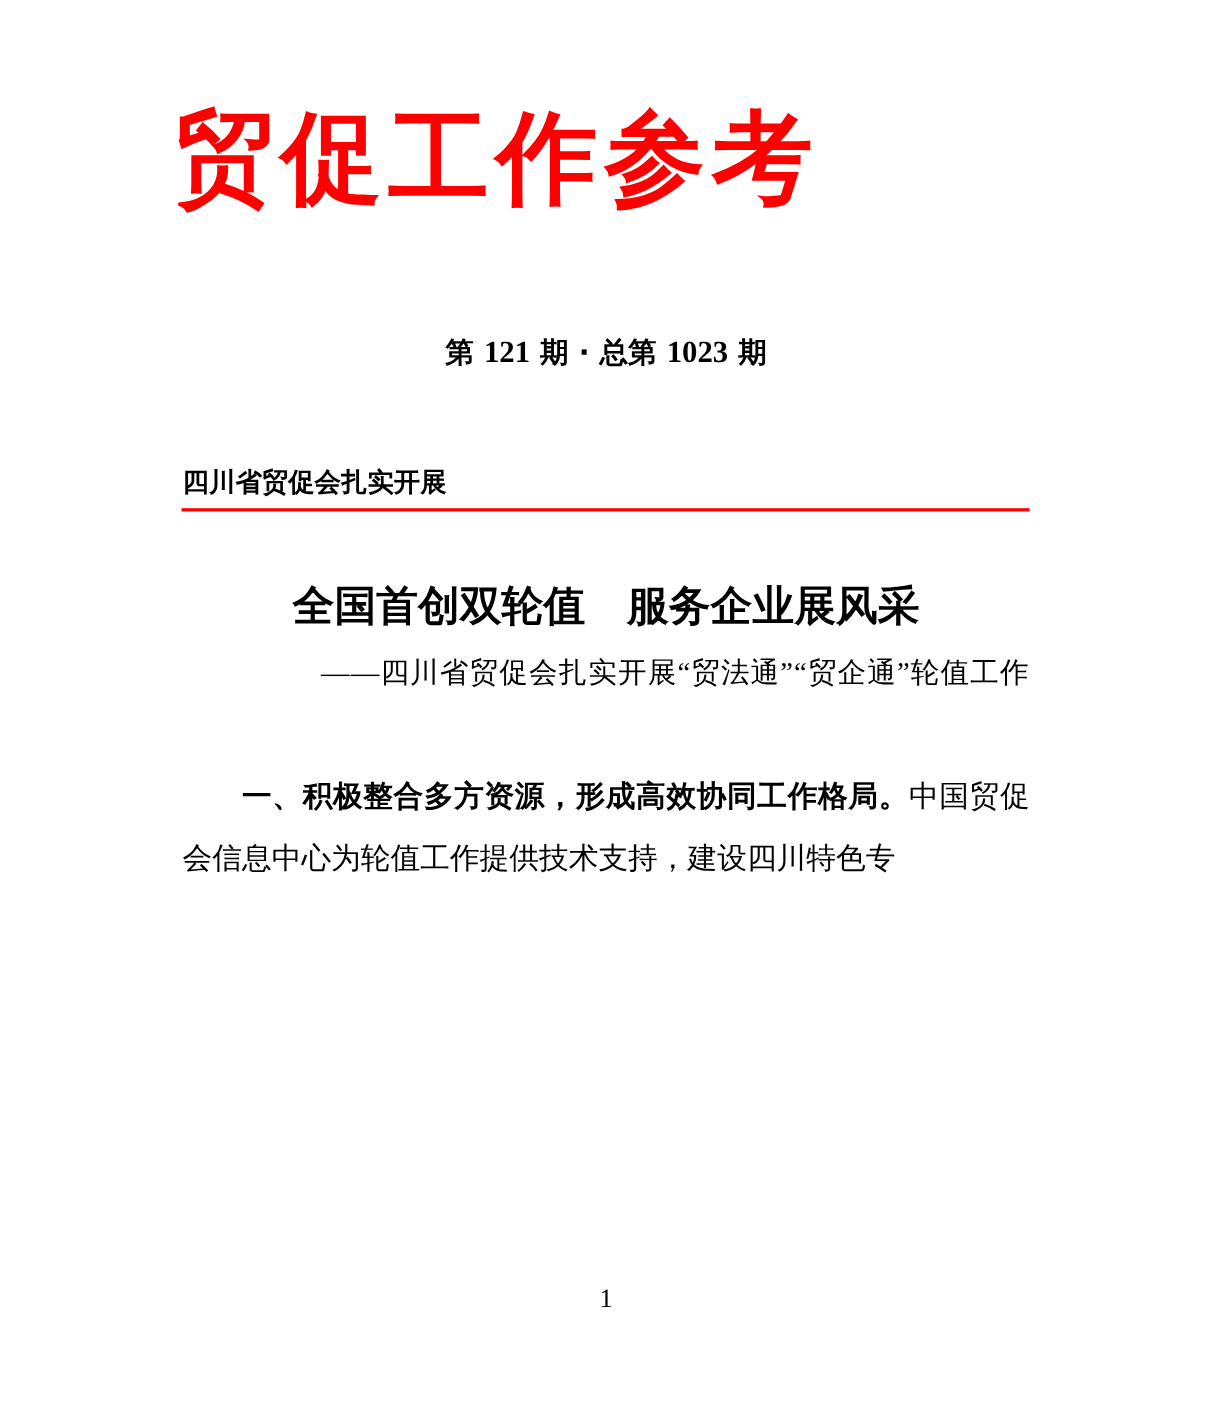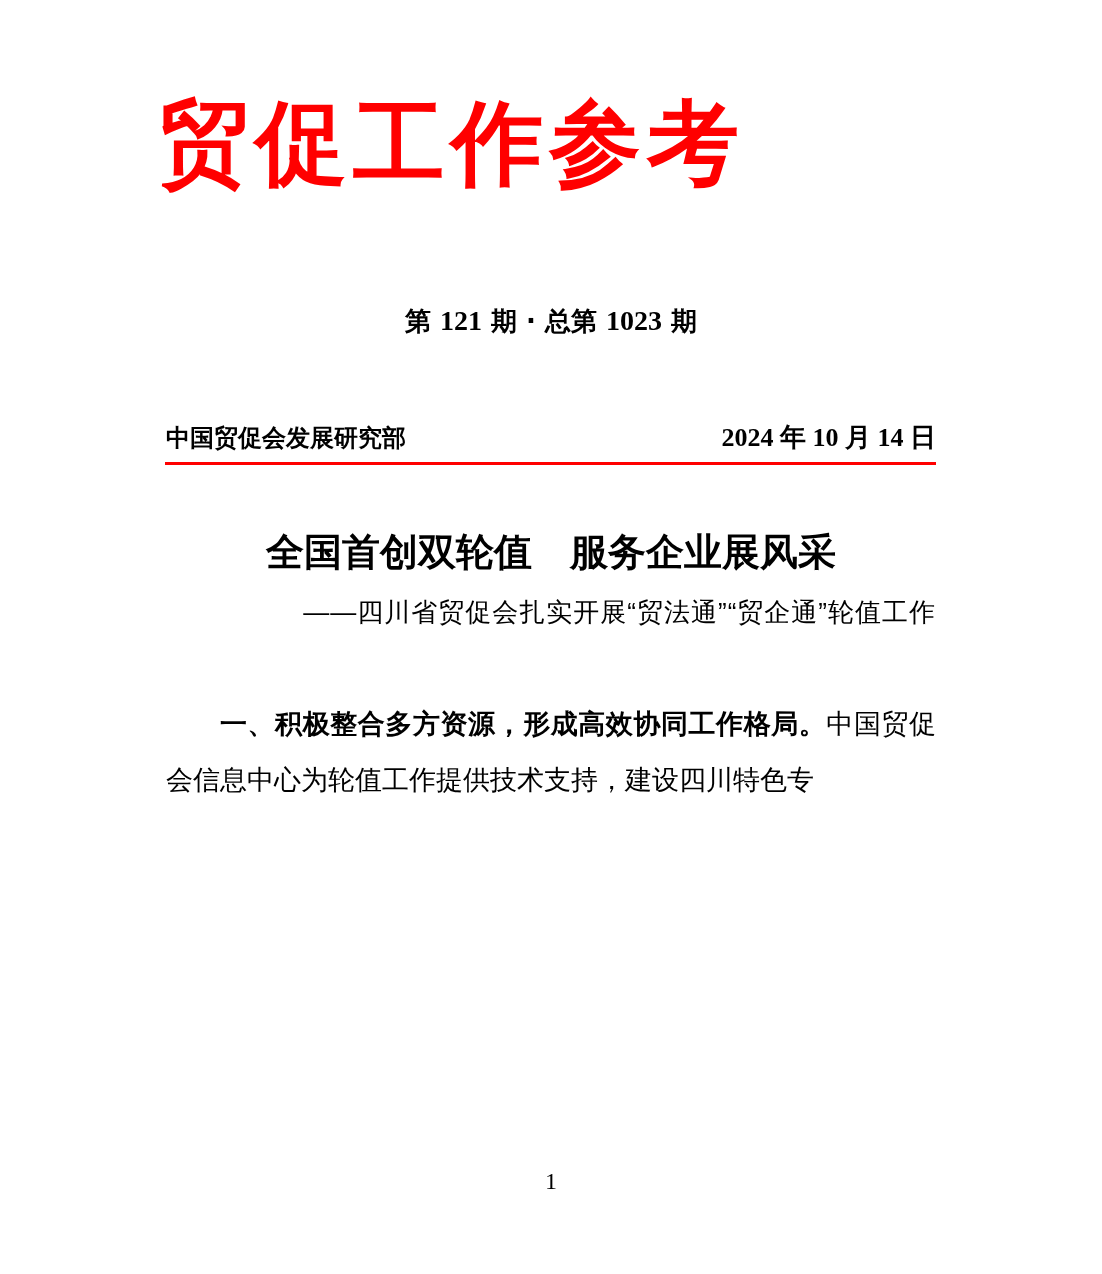--- a/index.html
+++ b/index.html
@@ -87,21 +87,21 @@
       font-size: 38px;
       line-height: 52px;
       white-space: pre;
     }
     .subtitle {
       position: absolute;
       left: 166px;
       width: 770px;
       top: 592px;
       text-align: right;
-      font-family: Liberation Sans, sans-serif;
+      font-family: Liberation Serif, serif;
       font-size: 26px;
       line-height: 40px;
       white-space: nowrap;
       letter-spacing: 1px;
     }
     .body-text {
       position: absolute;
       left: 166px;
       width: 770px;
       top: 696px;
@@ -138,22 +138,21 @@
 
   <div class="issue">
     <span>第</span>
     <span class="num">121</span>
     <span>期 · 总第</span>
     <span class="num">1023</span>
     <span>期</span>
   </div>
 
   <div class="meta-row">
-    <span>中国贸促会发展研究部</span>
-    <span class="date">2024 年 10 月 14 日</span>
+    <span>四川省贸促会扎实开展</span>
   </div>
 
   <div class="red-rule"></div>
 
   <div class="title">全国首创双轮值　服务企业展风采</div>
 
   <div class="subtitle">——四川省贸促会扎实开展“贸法通”“贸企通”轮值工作</div>
 
   <div class="body-text">
     <p><span class="bold-lead">一、积极整合多方资源，形成高效协同工作格局。</span><span>中国贸促会信息中心为轮值工作提供技术支持，建设四川特色专</span></p>

